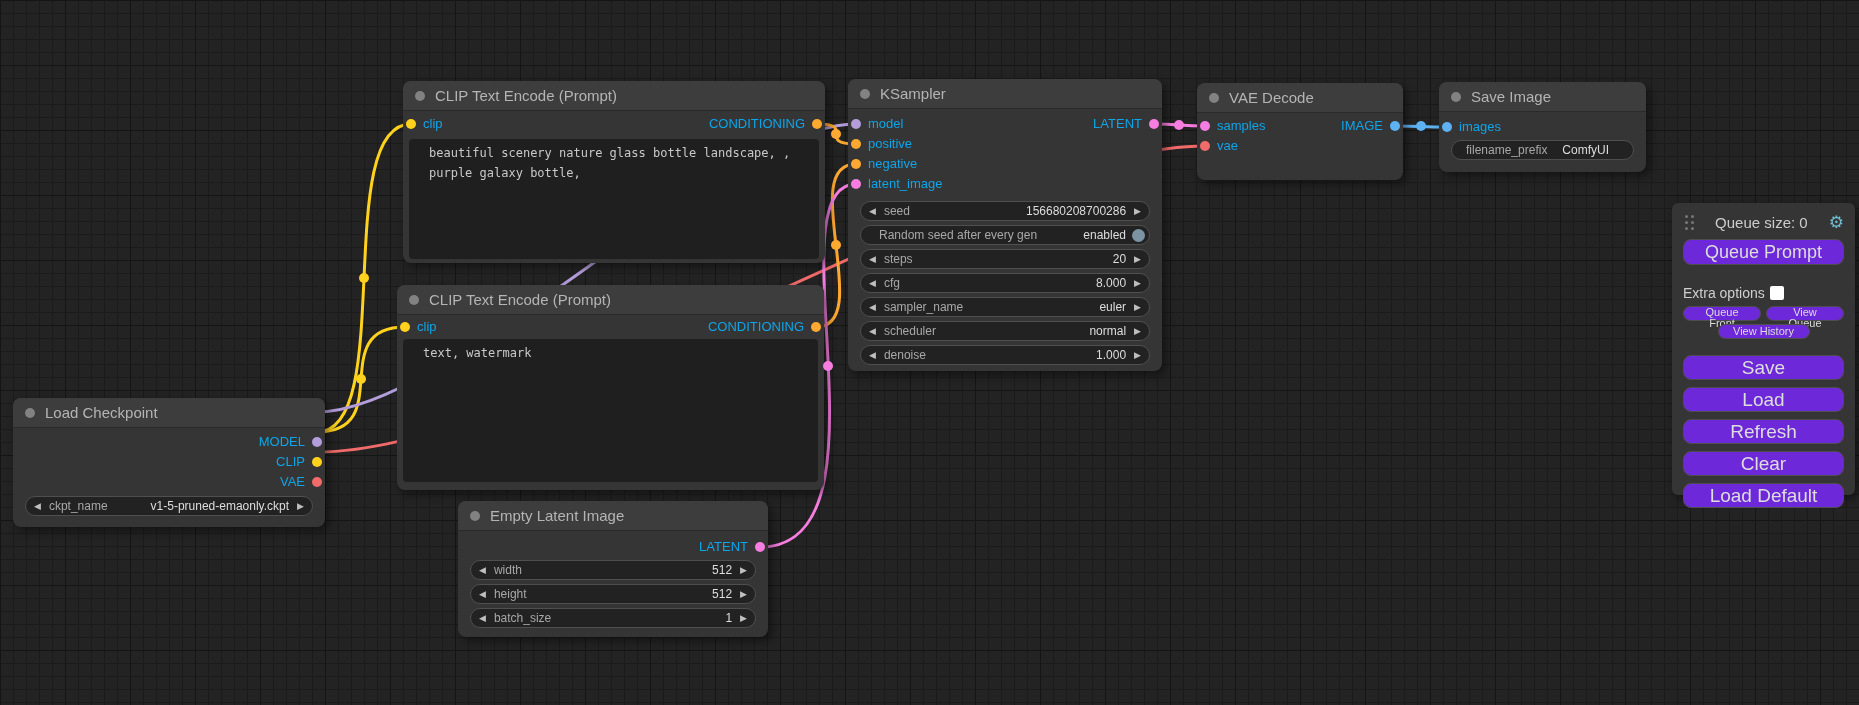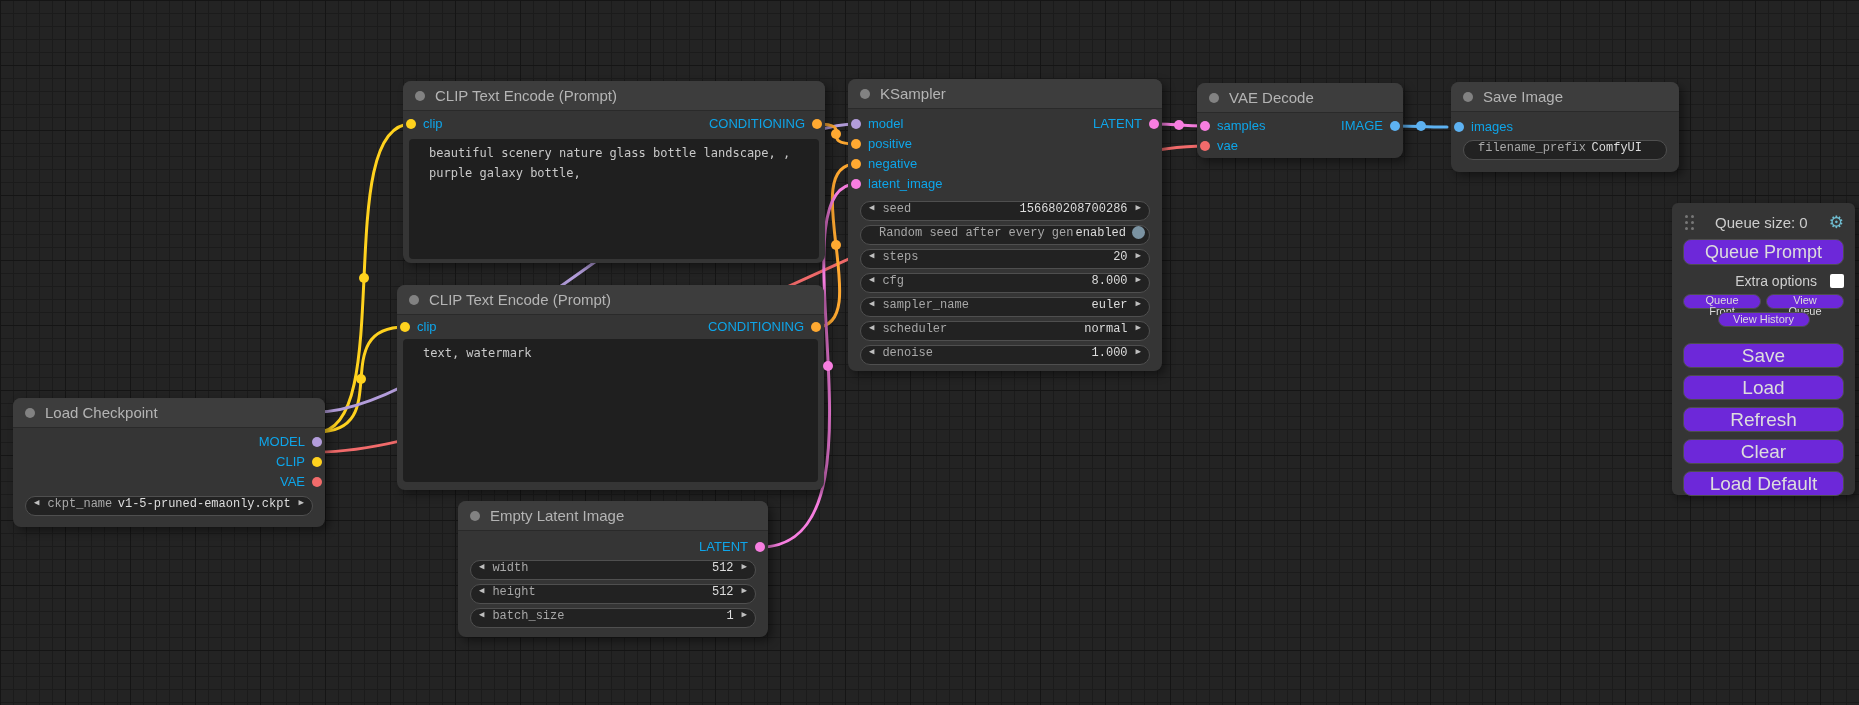--- a/index.html
+++ b/index.html
@@ -34,23 +34,23 @@
   .slot-dot.out{right:3px;}
   .slot-label.in{position:absolute;left:20px;top:0;line-height:20px;}
   .slot-label.out{position:absolute;right:20px;top:0;line-height:20px;}
   .textbox{
     margin:0 6px;background:#1f1f1f;border-radius:4px;color:#c9c9c9;
     font-family:"DejaVu Sans Mono","Liberation Mono",monospace;font-size:12px;
     line-height:1.65;padding:5px 20px;box-sizing:border-box;white-space:pre-wrap;word-break:break-word;
     overflow:hidden;
   }
   .widget{
-    display:flex;align-items:flex-start;height:20px;margin:0 12px 4px;
+    display:flex;align-items:center;height:20px;margin:0 12px 4px;
     background:#222;border:1px solid #4f4f4f;border-radius:10px;
-    font-size:12px;box-sizing:border-box;overflow:hidden;font-family:Liberation Mono, monospace;
+    font-size:12px;box-sizing:border-box;overflow:hidden;
   }
   .warrow{color:#bfbfbf;font-size:9px;padding:0 8px;flex:0 0 auto;}
   .wlabel{color:#a8a8a8;white-space:nowrap;}
   .wspacer{flex:1 1 auto;}
   .wvalue{color:#dddddd;white-space:nowrap;}
   .toggle-dot{width:13px;height:13px;border-radius:50%;background:#7b93a2;margin:0 4px 0 6px;flex:0 0 auto;}
 
   
   #menu{
     position:absolute;z-index:4;left:1672px;top:203px;width:183px;height:292px;
@@ -60,21 +60,21 @@
   .menu-header{display:flex;align-items:center;height:22px;}
   .drag-handle{display:grid;grid-template-columns:3px 3px;grid-gap:3px;margin-left:2px;}
   .drag-handle i{width:3px;height:3px;border-radius:50%;background:#777;}
   .queue-size{flex:1 1 auto;text-align:center;font-size:15px;color:#cccccc;}
   .gear{color:#6fbdd1;font-size:17px;line-height:17px;cursor:pointer;}
   button.cbtn{
     display:block;width:100%;background:#6d28d9;border:1px solid #4e4e4e;border-radius:8px;
     color:#dddddd;font-family:inherit;cursor:pointer;box-sizing:border-box;
   }
   #queue-prompt{height:26px;font-size:18px;margin-top:6px;}
-  .extra-row{display:flex;align-items:center;justify-content:flex-end;gap:13px;margin-top:8px;height:16px;font-size:14px;color:#cfcfcf;}
+  .extra-row{display:flex;align-items:center;gap:5px;margin-top:20px;height:16px;font-size:14px;color:#cfcfcf;}
   .checkbox{width:14px;height:14px;background:#fff;border-radius:2px;display:inline-block;cursor:pointer;}
   .small-row{display:flex;gap:5px;margin-top:5px;justify-content:space-between;}
   .small-row.center{justify-content:center;margin-top:3px;}
   button.small{height:15px;font-size:11px;line-height:11px;border-radius:8px;padding:0 10px;flex:1 1 auto;}
   button.small.vh{flex:0 0 auto;width:92px;}
   .big-buttons{margin-top:16px;}
   .big-buttons button{height:25px;font-size:19px;margin-bottom:7px;}
 </style>
 </head>
 <body>
@@ -255,39 +255,39 @@
         </div>
         <div class="widget">
           <span class="warrow">◀</span>
           <span class="wlabel">denoise</span>
           <span class="wspacer"></span>
           <span class="wvalue">1.000</span>
           <span class="warrow">▶</span>
         </div>
       </div>
     </div>
-    <div class="node" style="left: 1197px; top: 83px; width: 206px; height: 75px;">
+    <div class="node" style="left: 1197px; top: 83px; width: 206px; height: 97px;">
       <div class="node-title">
         <span class="collapse-dot"></span>
         <span>VAE Decode</span>
       </div>
       <div style="margin-top: 3px;">
         <div class="slot-row">
           <span class="slot-dot in" style="background: rgb(247, 126, 224);"></span>
           <span class="slot-label in">samples</span>
           <span class="slot-label out">IMAGE</span>
           <span class="slot-dot out" style="background: rgb(93, 178, 242);"></span>
         </div>
         <div class="slot-row">
           <span class="slot-dot in" style="background: rgb(242, 107, 107);"></span>
           <span class="slot-label in">vae</span>
         </div>
       </div>
     </div>
-    <div class="node" style="left: 1439px; top: 82px; width: 228px; height: 90px; margin-left: 12px;">
+    <div class="node" style="left: 1439px; top: 82px; width: 207px; height: 90px;">
       <div class="node-title">
         <span class="collapse-dot"></span>
         <span>Save Image</span>
       </div>
       <div style="margin-top: 5px;">
         <div class="slot-row">
           <span class="slot-dot in" style="background: rgb(93, 178, 242);"></span>
           <span class="slot-label in">images</span>
         </div>
       </div>

